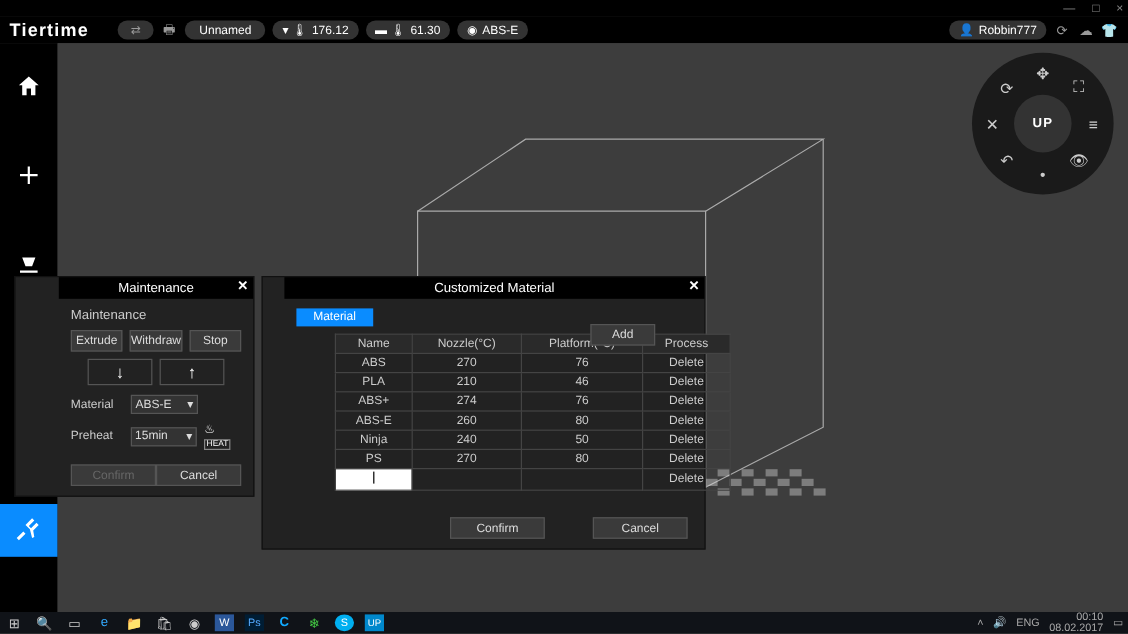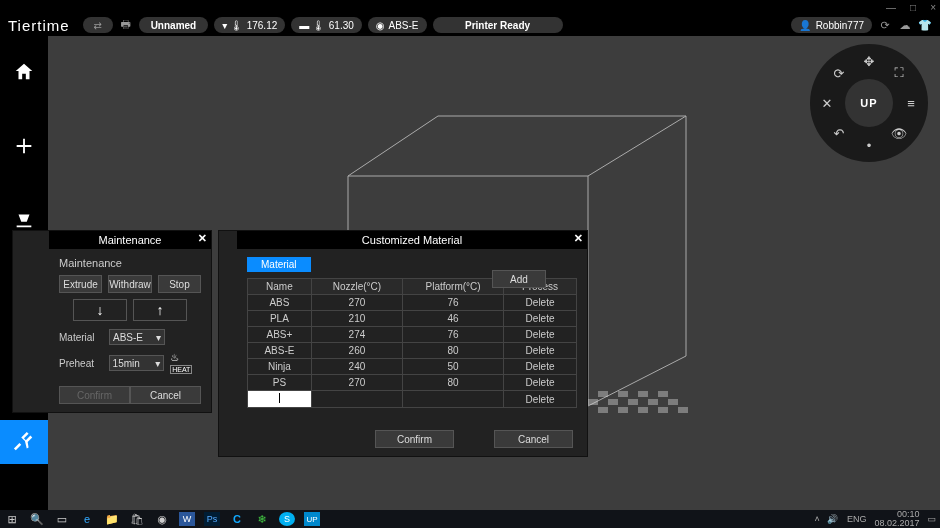--- a/index.html
+++ b/index.html
@@ -1,22 +1,22 @@
 <!DOCTYPE html>
 <html><head>
 <meta charset="utf-8">
 <style>
 * { box-sizing: border-box; margin: 0; padding: 0; font-family: Arial, sans-serif; }
 body { width: 940px; height: 528px; background: #3a3a3a; overflow: hidden; position: relative; color: #ccc; font-size: 11px; }
 .titlebar { height: 14px; background: #000; display: flex; justify-content: flex-end; align-items: center; padding: 0 4px; gap: 14px; }
 .titlebar span { color: #888; font-size: 10px; cursor: pointer; }
 .topbar { height: 22px; background: #000; display: flex; align-items: center; padding: 0 8px; gap: 6px; color: #fff; }
-.brand { font-family: sans-serif; font-weight: normal; font-size: 15px; color: #fff; letter-spacing: 1px; margin-right: 7px; }
+.brand { font-family: sans-serif; font-weight: bold; font-size: 15px; color: #fff; letter-spacing: 1px; margin-right: 18px; }
 .pill { background: #333; border-radius: 10px; height: 16px; display: flex; align-items: center; padding: 0 8px; font-size: 10px; gap: 4px; }
-.pill.wide { padding: 0 12px; font-weight: bold; }
+.pill.wide { padding: 0 12px; }
 .spacer { flex: 1; }
 .ticon { width: 14px; height: 14px; display: inline-flex; align-items: center; justify-content: center; color: #999; }
 .leftbar { position: absolute; left: 0; top: 36px; width: 48px; bottom: 18px; background: #000; display: flex; flex-direction: column; align-items: center; padding-top: 14px; gap: 30px; }
 .leftbar .lb { width: 48px; height: 44px; display: flex; align-items: center; justify-content: center; cursor: pointer; }
 .leftbar .lb.active { background: #0a8cff; }
 .viewport { position: absolute; left: 48px; top: 36px; right: 0; bottom: 18px; background: #3d3d3d; }
 .cube { position: absolute; left: 290px; top: 70px; }
 .navwheel { position: absolute; right: 12px; top: 8px; width: 118px; height: 118px; border-radius: 50%; background: #1a1a1a; display: flex; align-items: center; justify-content: center; }
 .navwheel .center { width: 48px; height: 48px; border-radius: 50%; background: #333; display: flex; align-items: center; justify-content: center; color: #fff; font-size: 11px; font-weight: bold; letter-spacing: 1px; }
 .navwheel .ni { position: absolute; width: 18px; height: 18px; display: flex; align-items: center; justify-content: center; color: #ccc; font-size: 13px; cursor: pointer; }
@@ -40,21 +40,21 @@
 .btn.sm { width: 54px; }
 .btn.md { width: 79px; }
 .arrows { display: flex; gap: 6px; justify-content: center; margin-bottom: 8px; }
 .arrowbox { width: 54px; height: 22px; border: 1px solid #555; display: flex; align-items: center; justify-content: center; font-size: 14px; color: #fff; cursor: pointer; }
 .frow { display: flex; align-items: center; gap: 6px; margin-bottom: 7px; font-size: 10px; }
 .frow label { width: 44px; }
 .sel { background: #333; border: 1px solid #555; color: #ddd; height: 16px; font-size: 10px; width: 56px; padding: 0 3px; display: flex; align-items: center; justify-content: space-between; }
 .inp { background: #333; border: 1px solid #555; color: #ddd; height: 16px; font-size: 10px; width: 40px; text-align: right; padding: 0 3px; }
 .footer-btns { display: flex; justify-content: space-around; margin-top: 12px; }
 .tabbtn { background: #0a8cff; color: #fff; font-size: 10px; padding: 2px 14px; display: inline-block; margin-bottom: 6px; }
-table.mat { width: 100%; border-collapse: collapse; font-size: 10px; }
+table.mat { width: 100%; border-collapse: collapse; font-size: 10px; margin-left: 32px; }
 table.mat th, table.mat td { border: 1px solid #444; padding: 2px 6px; text-align: center; color: #ccc; height: 14px; }
 table.mat th { background: #2a2a2a; font-weight: normal; }
 .del-dim { color: #555; }
 .add-area { position: absolute; left: 492px; top: 270px; }
 .taskbar { position: absolute; left: 0; right: 0; bottom: 0; height: 18px; background: #101318; display: flex; align-items: center; padding: 0 4px; gap: 9px; }
 .taskbar .ti { width: 16px; height: 14px; display: flex; align-items: center; justify-content: center; font-size: 11px; color: #ccc; }
 .tray { margin-left: auto; display: flex; align-items: center; gap: 8px; font-size: 9px; color: #aaa; }
 .checker { position: absolute; left: 530px; top: 345px; width: 120px; height: 40px; opacity: .4; }
 svg { display: block; }
 </style>
@@ -80,23 +80,20 @@
       <span>▾ 🌡</span>
       <span>176.12</span>
     </span>
   <span class="pill">
       <span>▬ 🌡</span>
       <span>61.30</span>
     </span>
   <span class="pill">
       <span>◉</span>
       <span>ABS-E</span>
-    </span>
-  <span class="pill wide" style="min-width:130px;justify-content:center">
-      <span>Printer Ready</span>
     </span>
   <span class="spacer"></span>
   <span class="pill">
       <span>👤</span>
       <span>Robbin777</span>
     </span>
   <span class="ticon">⟳</span>
   <span class="ticon">☁</span>
   <span class="ticon">👕</span>
 </div>

